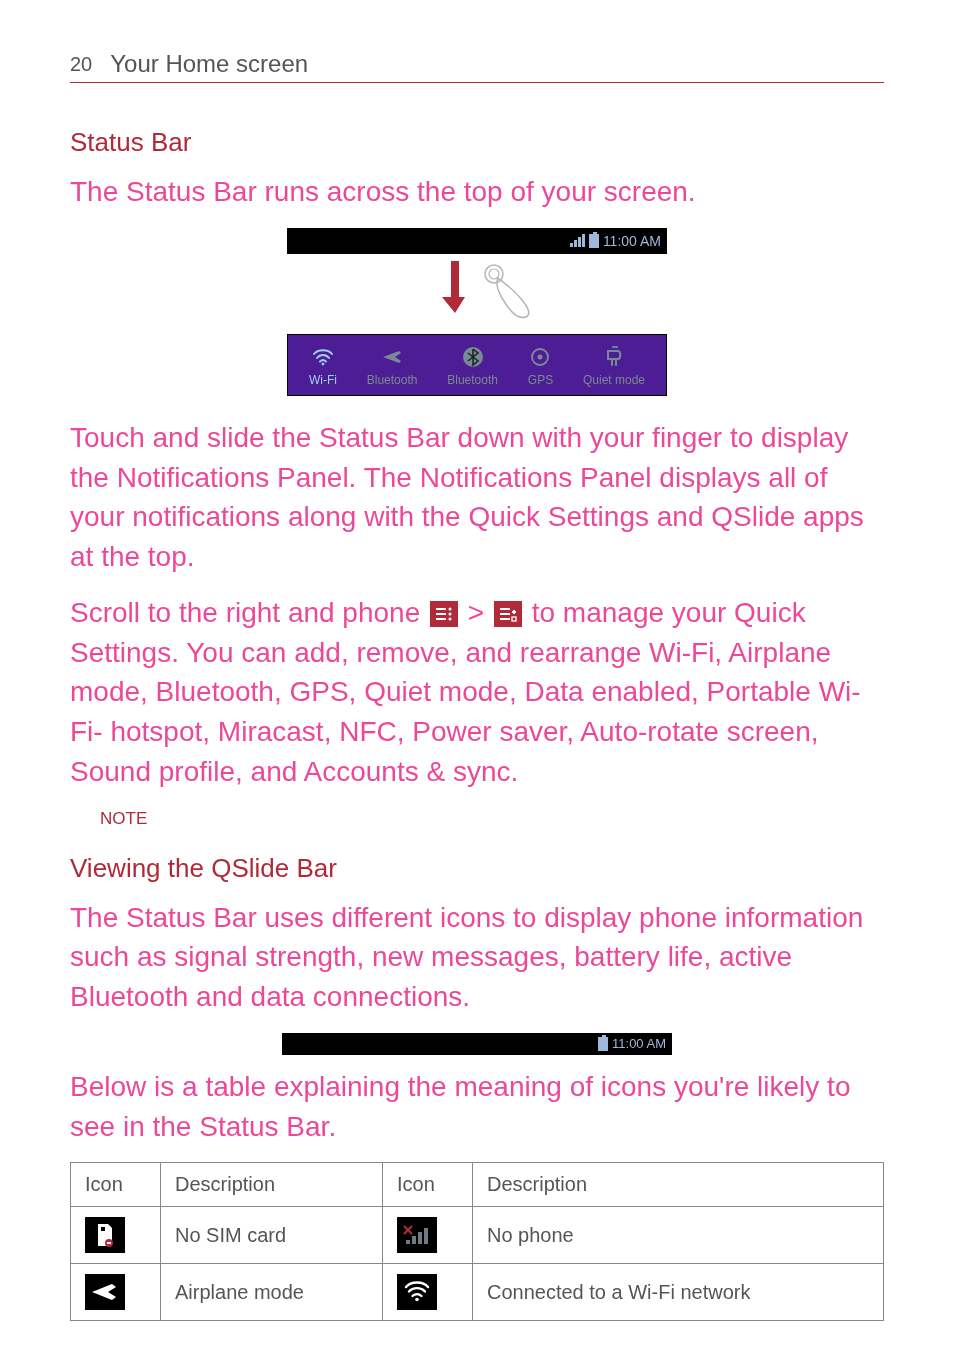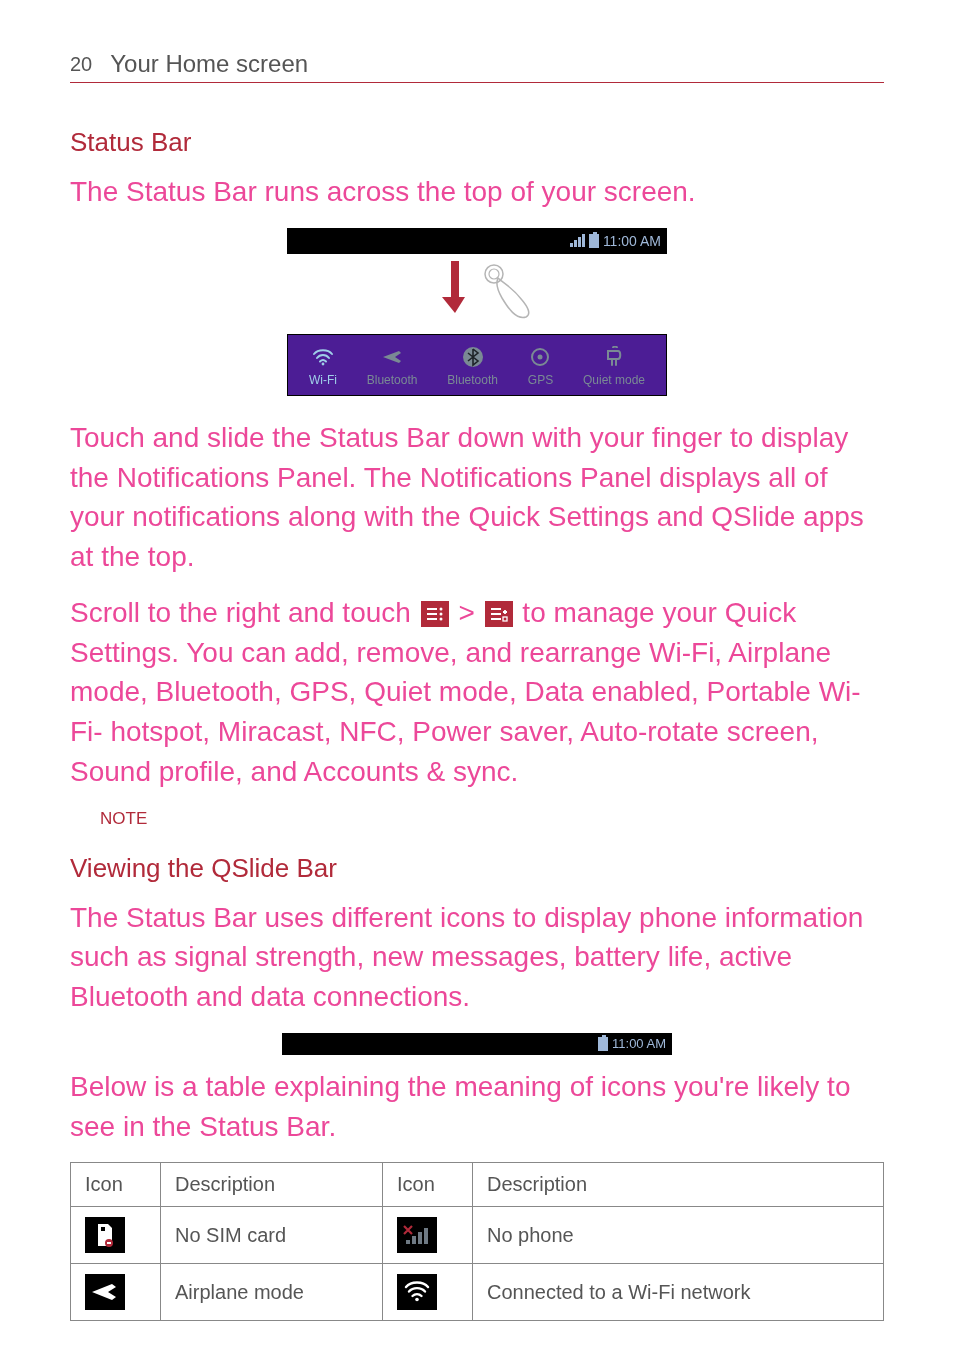--- a/index.html
+++ b/index.html
@@ -174,21 +174,21 @@
           </svg>
       </span>
       <span>Quiet mode</span>
     </div>
   </div>
 </div>
 
 <p>Touch and slide the Status Bar down with your finger to display the Notifications Panel. The Notifications Panel displays all of your notifications along with the Quick Settings and QSlide apps at the top.</p>
 
 <p>
-  <span>Scroll to the right and touch </span>
+  <span>Scroll to the right and phone </span>
   <span class="inline-icon">
     <svg width="20" height="16" viewBox="0 0 20 16">
         <path d="M2 3 H12 M2 8 H12 M2 13 H12" stroke="#fff" stroke-width="2"></path>
         <circle cx="16" cy="3" r="1.5" fill="#fff"></circle>
         <circle cx="16" cy="8" r="1.5" fill="#fff"></circle>
         <circle cx="16" cy="13" r="1.5" fill="#fff"></circle>
       </svg>
   </span>
   <span> &gt; </span>
   <span class="inline-icon">

